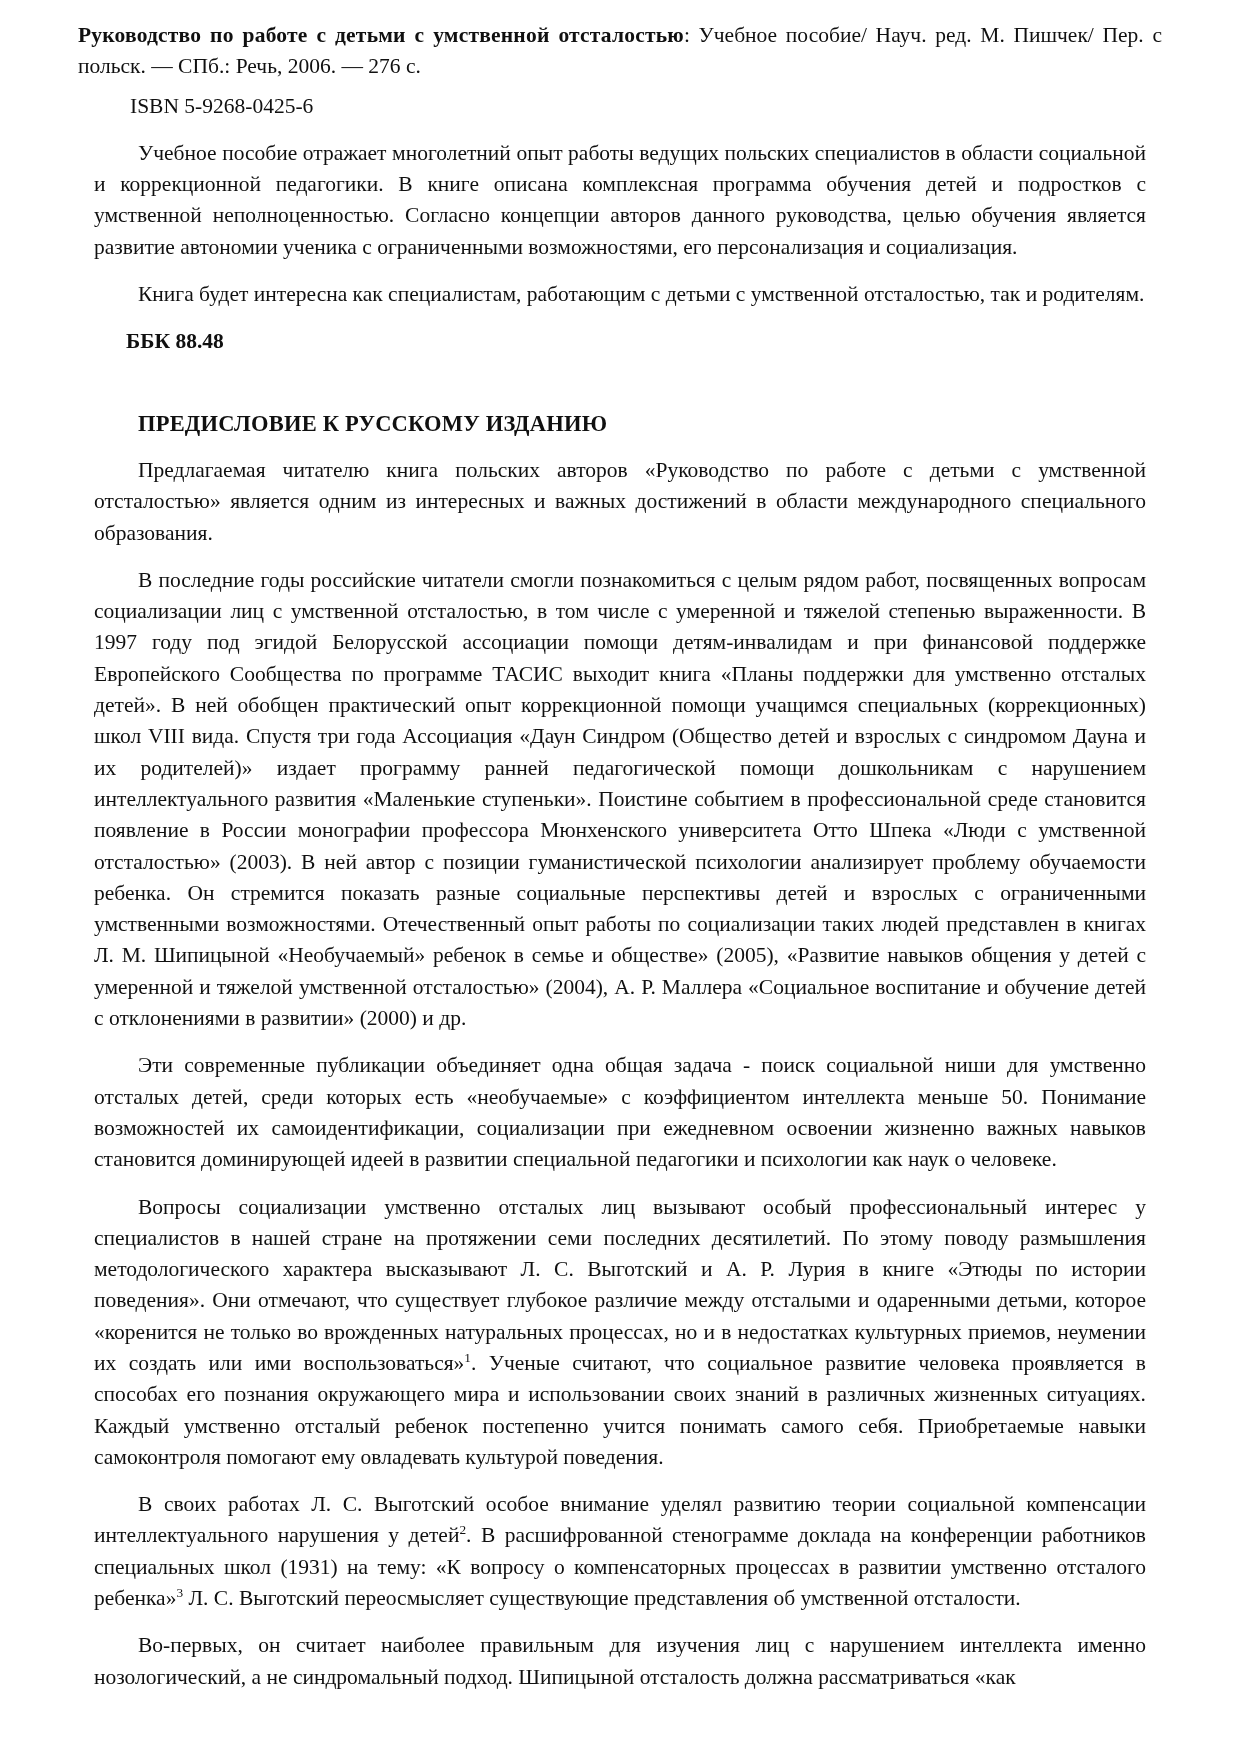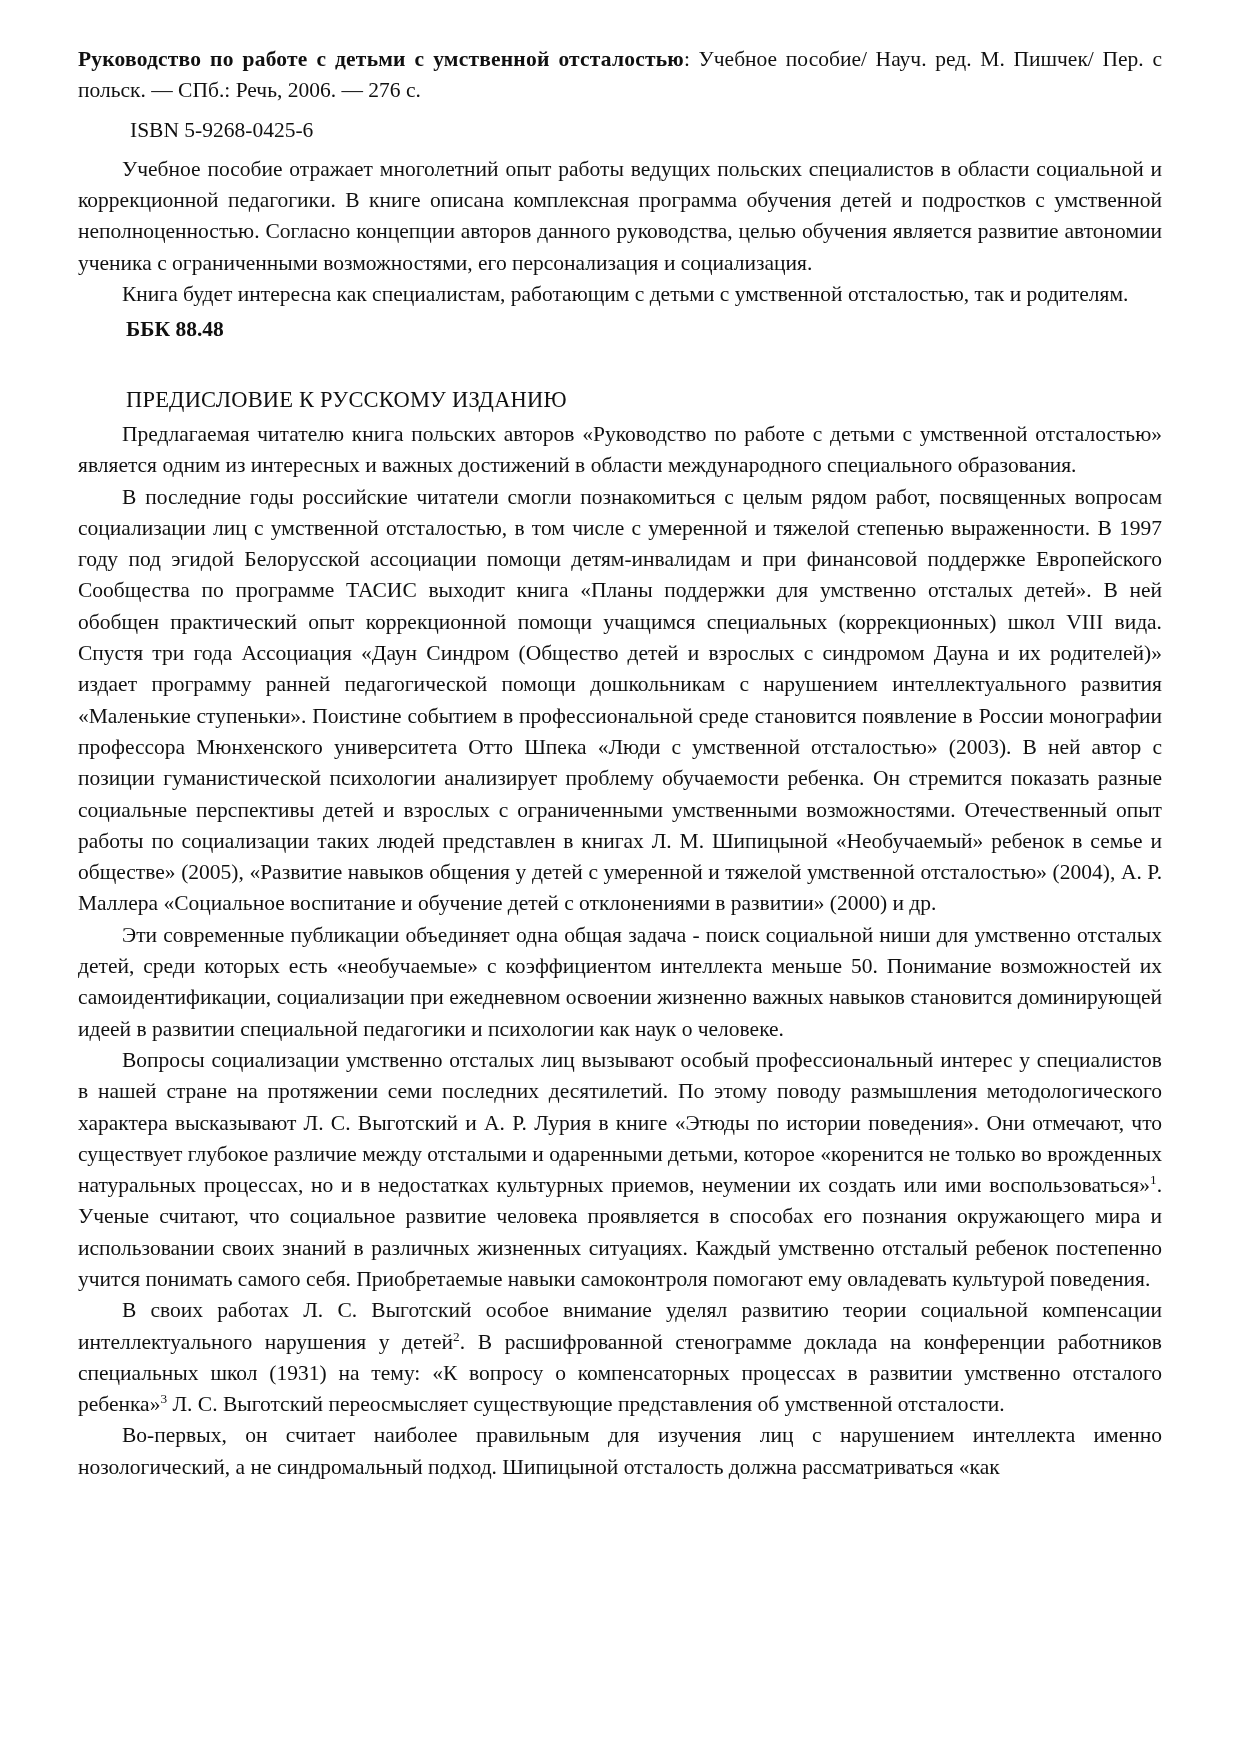--- a/index.html
+++ b/index.html
@@ -12,29 +12,29 @@
     height: 1754px;
     font-family: "Liberation Serif", "DejaVu Serif", serif;
     color: #101010;
     -webkit-font-smoothing: none;
   }
   .page {
     position: relative;
     width: 1240px;
     height: 1754px;
     box-sizing: border-box;
-    padding: 44px 78px 0 78px;
+    padding: 20px 78px 0 78px;
     background: #ffffff;
   }
   .block {
     font-size: 21.5px;
     line-height: 31.3px;
     text-align: justify;
     text-justify: inter-word;
-    margin: 0;
+    margin: 16px;
   }
   .indent {
     text-indent: 44px;
   }
   .bibline {
     font-size: 21.5px;
     line-height: 31.3px;
     text-align: justify;
     margin: 0;
   }
@@ -51,22 +51,22 @@
   .bbk {
     font-size: 21.5px;
     line-height: 31.3px;
     font-weight: bold;
     margin: 4px;
     text-indent: 44px;
   }
   .section-title {
     font-size: 22.5px;
     line-height: 31.3px;
-    font-weight: normal;
-    margin: 4px;
+    font-weight: bold;
+    margin: 16px;
     text-indent: 44px;
     letter-spacing: 0.2px;
   }
   .gap-md { height: 30px; }
   sup {
     font-size: 0.62em;
     vertical-align: super;
     line-height: 0;
   }
 </style>

